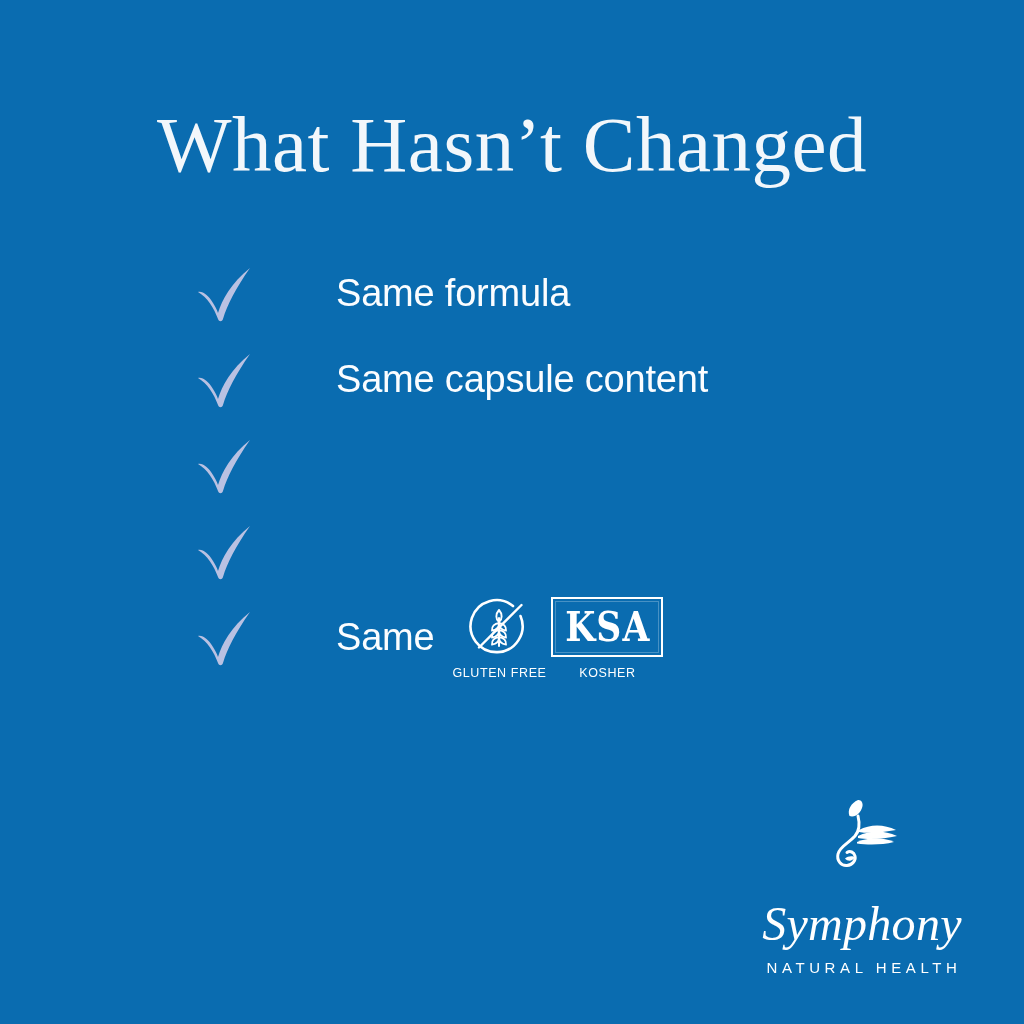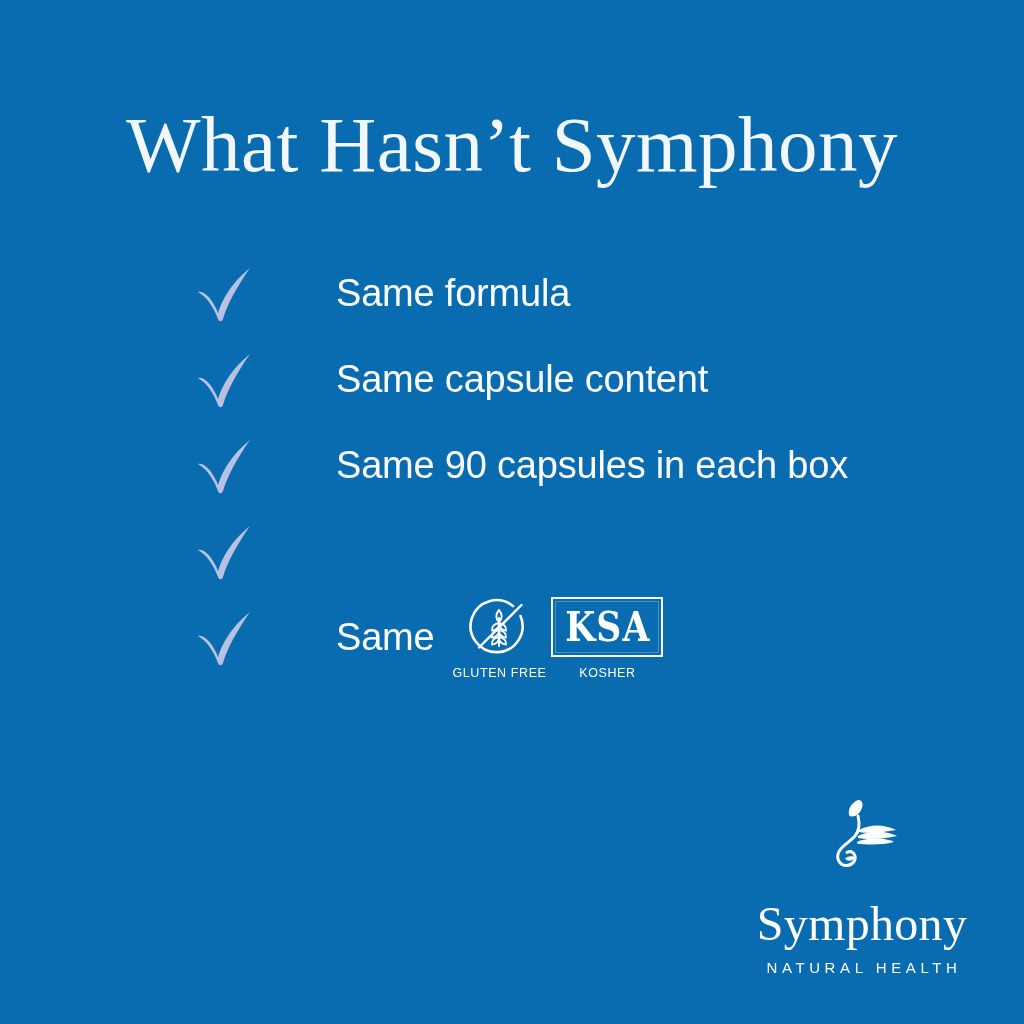--- a/index.html
+++ b/index.html
@@ -154,37 +154,38 @@
   .logo-mark svg { display:block; overflow:visible; }
 
   .logo-name {
     color:#ffffff;
     font-family:"Liberation Serif", "DejaVu Serif", serif;
     font-size:48px;
     font-weight:400;
     line-height:1;
     letter-spacing:0.3px;
     margin-top:20px;
+    font-style:italic;
   }
 
   .logo-tagline {
     color:#ffffff;
     font-size:15px;
     letter-spacing:4.6px;
     margin-top:11px;
     padding-left:4px;
     font-weight:400;
   }
 </style>
 </head>
 <body style="background: rgb(10, 108, 176);">
 
 <div class="canvas" style="background: rgb(10, 108, 176);">
 
-  <div class="title">What Hasn’t Symphony</div>
+  <div class="title">What Hasn’t Changed</div>
 
   <div class="list">
 
     <div class="row">
       <span class="check">
         <svg viewBox="0 0 62 62">
           <path d="M4 30 C9 29 14 33 19 41 C21 44 23 48 24 51 C28 38 37 21 56 6 C42 26 33 43 29 57 C28 60 25 60 24 57 C20 46 13 35 4 30 Z" fill="#b9c1e2"></path>
         </svg>
       </span>
       <span class="row-label">Same formula</span>
@@ -198,21 +199,20 @@
       </span>
       <span class="row-label">Same capsule content</span>
     </div>
 
     <div class="row">
       <span class="check">
         <svg viewBox="0 0 62 62">
           <path d="M4 30 C9 29 14 33 19 41 C21 44 23 48 24 51 C28 38 37 21 56 6 C42 26 33 43 29 57 C28 60 25 60 24 57 C20 46 13 35 4 30 Z" fill="#b9c1e2"></path>
         </svg>
       </span>
-      <span class="row-label">Same 90 capsules in each box</span>
     </div>
 
     <div class="row">
       <span class="check">
         <svg viewBox="0 0 62 62">
           <path d="M4 30 C9 29 14 33 19 41 C21 44 23 48 24 51 C28 38 37 21 56 6 C42 26 33 43 29 57 C28 60 25 60 24 57 C20 46 13 35 4 30 Z" fill="#b9c1e2"></path>
         </svg>
       </span>
     </div>
 

